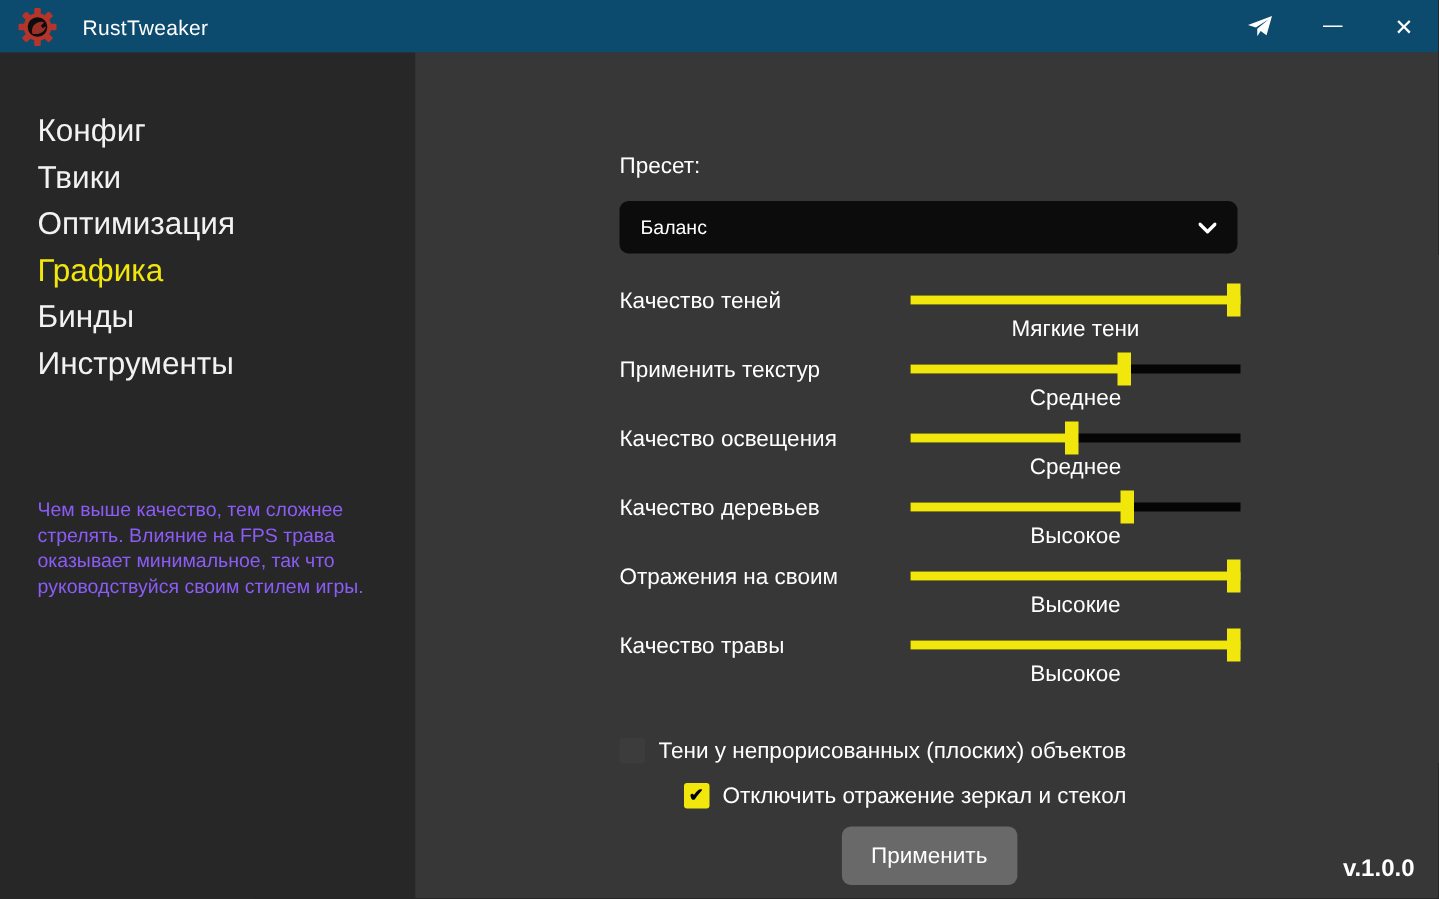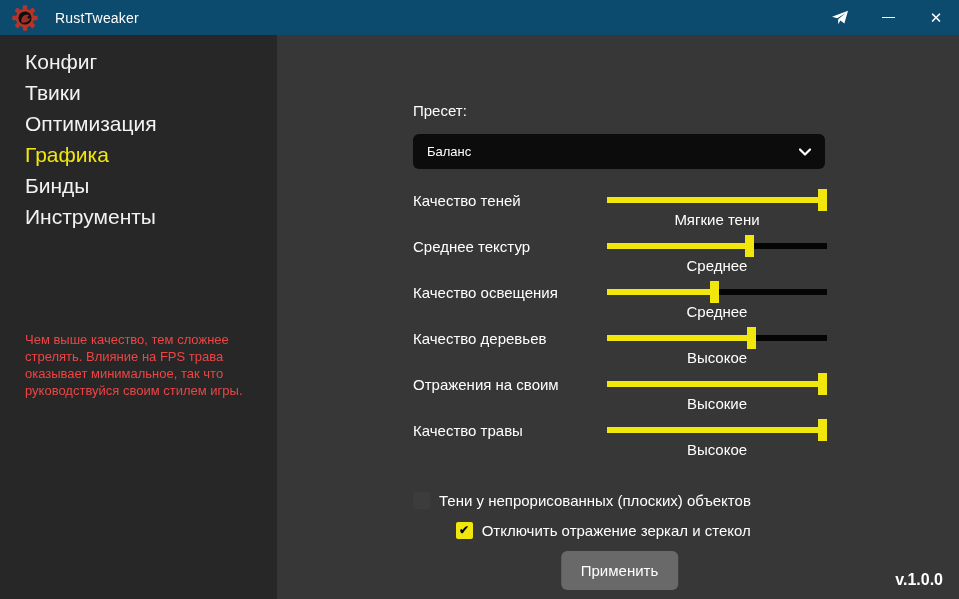--- a/index.html
+++ b/index.html
@@ -13,24 +13,24 @@
   .app-title { margin-left:16px; color:#ffffff; font-size:14px; letter-spacing:.2px; }
   .tb-controls { margin-left:auto; display:flex; align-items:center; }
   .tb-btn { width:30px; height:35px; display:flex; align-items:center; justify-content:center; color:#ffffff; cursor:pointer; }
   .tb-btn.tg { margin-right:18px; }
   .tb-btn.min { margin-right:18px; }
   .tb-btn.close { margin-right:8px; font-size:15px; font-weight:300; }
   .min-glyph { display:block; width:13px; border-top:1.6px solid #fff; }
 
   
   .sidebar { position:absolute; top:35px; left:0; width:277px; height:564px; background:#272727; }
-  .menu { padding:11px 0 0 25px; }
+  .menu { padding:37px 0 0 25px; }
   .menu-item { color:#f2f2f2; font-size:21px; line-height:31px; cursor:pointer; font-weight:400; }
   .menu-item.active { color:#f2e70c; }
-  .side-help { position:absolute; top:296px; left:25px; width:238px; color:#ef4444; font-size:13px; line-height:17px; }
+  .side-help { position:absolute; top:296px; left:25px; width:238px; color:#8b5cf6; font-size:13px; line-height:17px; }
 
   
   .main { position:absolute; top:35px; left:277px; width:682px; height:564px; background:#373737; }
   .content { position:absolute; left:136px; top:0; width:413px; height:100%;margin-top:40px; }
 
   .preset-label { position:absolute; top:27px; left:0; color:#ffffff; font-size:15px; }
   .dropdown { position:absolute; top:59px; left:0; width:412px; height:35px; background:#0c0c0c; border-radius:6px; display:flex; align-items:center; cursor:pointer; }
   .dropdown-value { margin-left:14px; color:#ffffff; font-size:13px; }
   .dropdown-chevron { margin-left:auto; margin-right:14px; display:flex; align-items:center; }
 
@@ -121,21 +121,21 @@
         <div class="srow">
           <div class="slabel">Качество теней</div>
           <div class="strack">
             <div class="sfill" style="width: 100%;"></div>
             <div class="sthumb" style="left: min(100% - 5px, 100% - 9px);"></div>
           </div>
           <div class="svalue">Мягкие тени</div>
         </div>
 
         <div class="srow">
-          <div class="slabel">Среднее текстур</div>
+          <div class="slabel">Применить текстур</div>
           <div class="strack">
             <div class="sfill" style="width: 65%;"></div>
             <div class="sthumb" style="left: min(65% - 5px, 100% - 9px);"></div>
           </div>
           <div class="svalue">Среднее</div>
         </div>
 
         <div class="srow">
           <div class="slabel">Качество освещения</div>
           <div class="strack">

